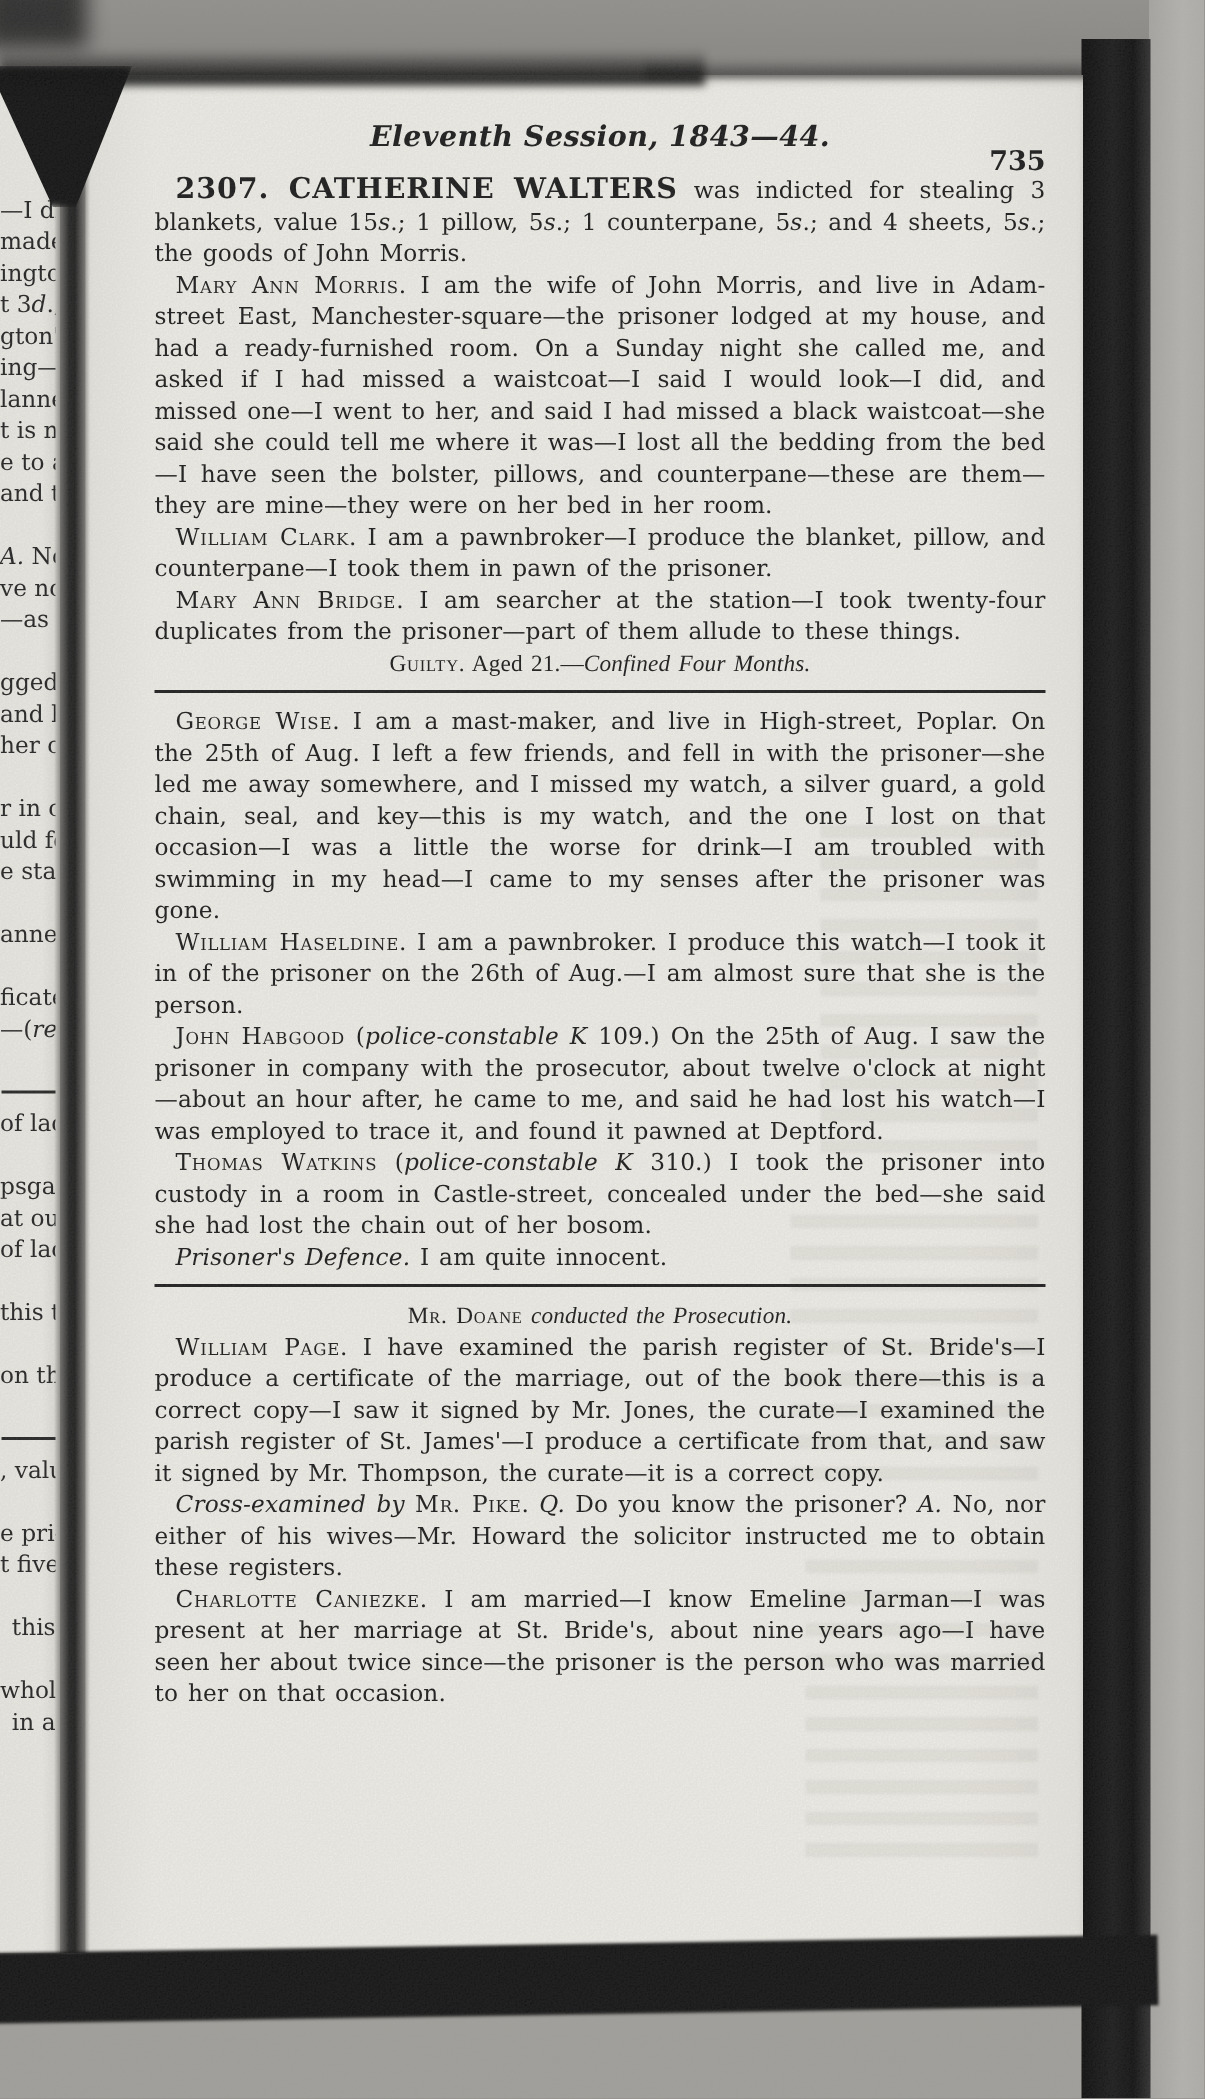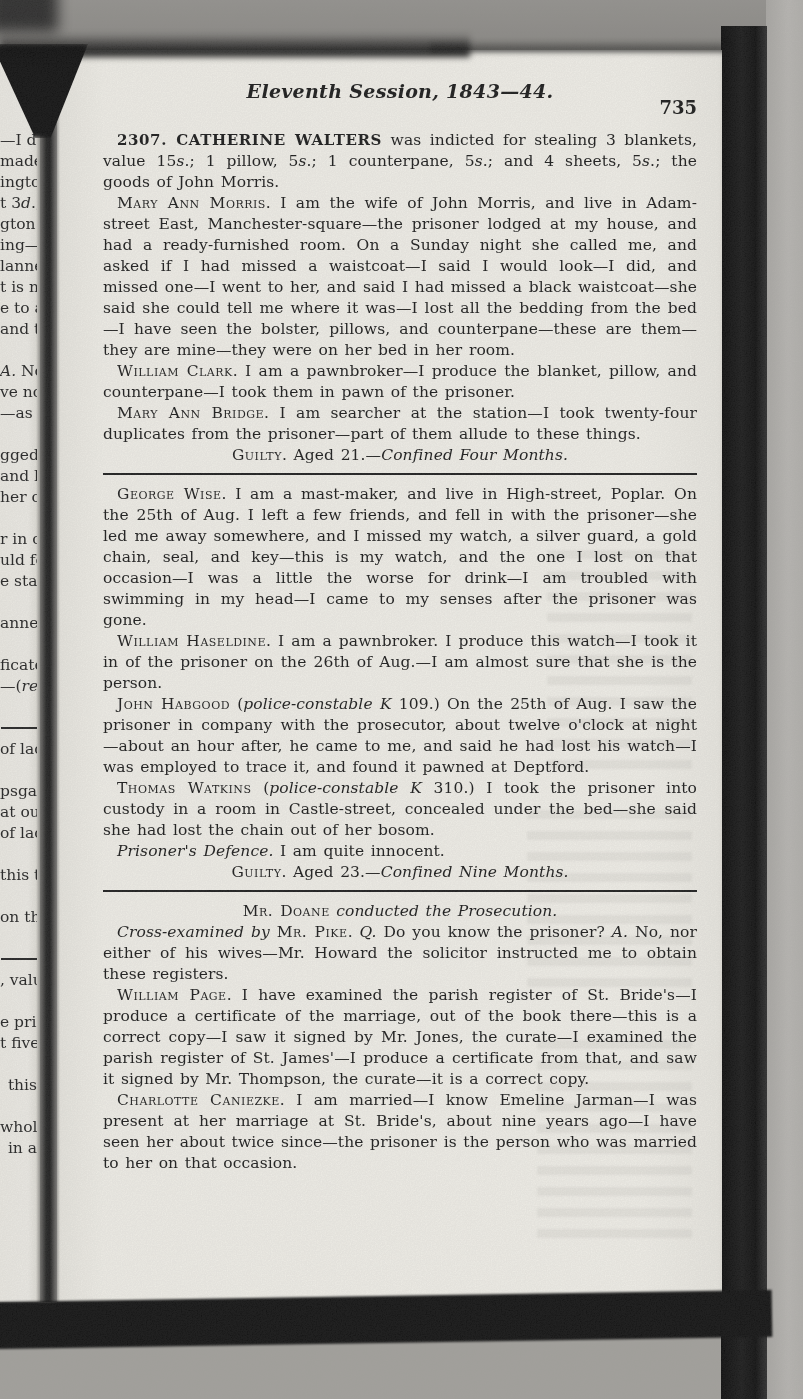--- a/index.html
+++ b/index.html
@@ -37,29 +37,29 @@
   .spine{position:absolute;left:36px;top:50px;width:24px;height:1252px;
     background:linear-gradient(90deg,rgba(20,20,20,0) 0%,rgba(12,12,12,.88) 42%,rgba(12,12,12,.92) 58%,rgba(20,20,20,0) 100%);
     filter:blur(.4px);}
   .spine-wedge{position:absolute;left:-8px;top:44px;width:96px;height:94px;
     background:#0a0a0a;clip-path:polygon(0 0,100% 0,61% 100%,45% 100%);filter:blur(2.5px);}
   
   .page-main{position:absolute;left:57px;top:50px;width:665px;height:1252px;
     background:linear-gradient(90deg,#e9e7e0 0%,#f3f1ea 7%,#f4f2eb 88%,#ebe9e2 100%);
     box-shadow:inset 0 6px 9px -6px rgba(0,0,0,.55);}
   .column{position:absolute;left:46px;top:30px;width:594px;}
-  .page-header{position:relative;height:26px;margin-bottom:24px;}
+  .page-header{position:relative;height:26px;margin-bottom:10px;}
   .session-title{text-align:center;font-style:italic;font-weight:bold;
     font-size:19px;color:#141414;letter-spacing:.3px;}
   .page-num{position:absolute;right:0;top:17px;font-weight:bold;font-size:18px;color:#141414;}
   .para{margin:0;text-indent:14px;text-align:justify;font-size:15.5px;line-height:21px;
     color:#141414;word-spacing:1.5px;letter-spacing:.1px;}
-  .para.center{text-align:center;text-indent:0;}
+  .para.center{text-align:center;text-indent:0;font-family:Liberation Serif, serif;}
   .para.noind{text-indent:0;}
-  .para.indict b{font-size:15px;letter-spacing:.6px;}
+  .para.indict b{font-size:19px;letter-spacing:.6px;}
   .sc{font-variant:small-caps;letter-spacing:.5px;}
   .case-rule{border-top:2.5px solid #181818;margin:7px 0 9px;height:0;}
   
   .bleed{position:absolute;filter:blur(1px);opacity:.55;pointer-events:none;
     background:repeating-linear-gradient(180deg,rgba(110,108,100,.16) 0 9px,rgba(0,0,0,0) 9px 21px);}
   #bleed1{left:490px;top:500px;width:145px;height:230px;}
   #bleed2{left:470px;top:760px;width:165px;height:180px;}
   #bleed3{left:480px;top:990px;width:155px;height:200px;}
   
   #noise{position:absolute;left:0;top:0;width:803px;height:1399px;pointer-events:none;opacity:.16;}
@@ -140,25 +140,24 @@
           <p class="para"><span class="sc">Mary Ann Morris</span>.  I am the wife of John Morris, and live in Adam-street East, Manchester-square—the prisoner lodged at my house, and had a ready-furnished room.  On a Sunday night she called me, and asked if I had missed a waistcoat—I said I would look—I did, and missed one—I went to her, and said I had missed a black waistcoat—she said she could tell me where it was—I lost all the bedding from the bed—I have seen the bolster, pillows, and counterpane—these are them—they are mine—they were on her bed in her room.</p>
           <p class="para"><span class="sc">William Clark</span>.  I am a pawnbroker—I produce the blanket, pillow, and counterpane—I took them in pawn of the prisoner.</p>
           <p class="para"><span class="sc">Mary Ann Bridge</span>.  I am searcher at the station—I took twenty-four duplicates from the prisoner—part of them allude to these things.</p>
           <p class="para center"><span class="sc">Guilty</span>.   Aged 21.—<i>Confined Four Months.</i></p>
           <div class="case-rule"></div>
           <p class="para"><span class="sc">George Wise</span>.  I am a mast-maker, and live in High-street, Poplar.  On the 25th of Aug. I left a few friends, and fell in with the prisoner—she led me away somewhere, and I missed my watch, a silver guard, a gold chain, seal, and key—this is my watch, and the one I lost on that occasion—I was a little the worse for drink—I am troubled with swimming in my head—I came to my senses after the prisoner was gone.</p>
           <p class="para"><span class="sc">William Haseldine</span>.  I am a pawnbroker.  I produce this watch—I took it in of the prisoner on the 26th of Aug.—I am almost sure that she is the person.</p>
           <p class="para"><span class="sc">John Habgood</span> (<i>police-constable K</i> 109.)  On the 25th of Aug. I saw the prisoner in company with the prosecutor, about twelve o'clock at night—about an hour after, he came to me, and said he had lost his watch—I was employed to trace it, and found it pawned at Deptford.</p>
           <p class="para"><span class="sc">Thomas Watkins</span> (<i>police-constable K</i> 310.)  I took the prisoner into custody in a room in Castle-street, concealed under the bed—she said she had lost the chain out of her bosom.</p>
           <p class="para"><i>Prisoner's Defence.</i>  I am quite innocent.</p>
-          <p class="para center"><span class="sc">Guilty</span>.   Aged 23.—<i>Confined Nine Months.</i></p>
           <div class="case-rule"></div>
           <p class="para center"><span class="sc">Mr. Doane</span> <i>conducted the Prosecution.</i></p>
+          <p class="para"><span class="sc">William Page</span>.  I have examined the parish register of St. Bride's—I produce a certificate of the marriage, out of the book there—this is a correct copy—I saw it signed by Mr. Jones, the curate—I examined the parish register of St. James'—I produce a certificate from that, and saw it signed by Mr. Thompson, the curate—it is a correct copy.</p>
           <p class="para"><i>Cross-examined by</i> <span class="sc">Mr. Pike</span>.  <i>Q.</i> Do you know the prisoner?  <i>A.</i> No, nor either of his wives—Mr. Howard the solicitor instructed me to obtain these registers.</p>
-          <p class="para"><span class="sc">William Page</span>.  I have examined the parish register of St. Bride's—I produce a certificate of the marriage, out of the book there—this is a correct copy—I saw it signed by Mr. Jones, the curate—I examined the parish register of St. James'—I produce a certificate from that, and saw it signed by Mr. Thompson, the curate—it is a correct copy.</p>
           <p class="para"><span class="sc">Charlotte Caniezke</span>.  I am married—I know Emeline Jarman—I was present at her marriage at St. Bride's, about nine years ago—I have seen her about twice since—the prisoner is the person who was married to her on that occasion.</p>
         </div>
     </div>
   </div>
 
   <div class="spine"></div>
   <div class="spine-wedge"></div>
   <div class="corner-blob"></div>
   <div class="top-shadow"></div>
   <div class="top-seam"></div>

